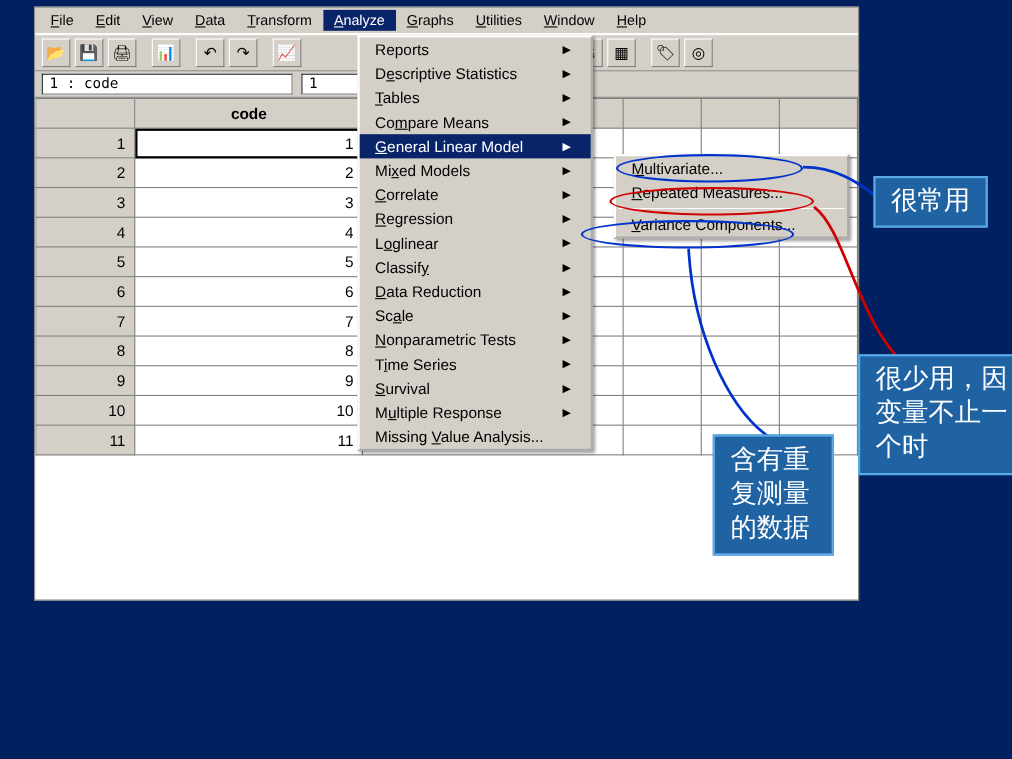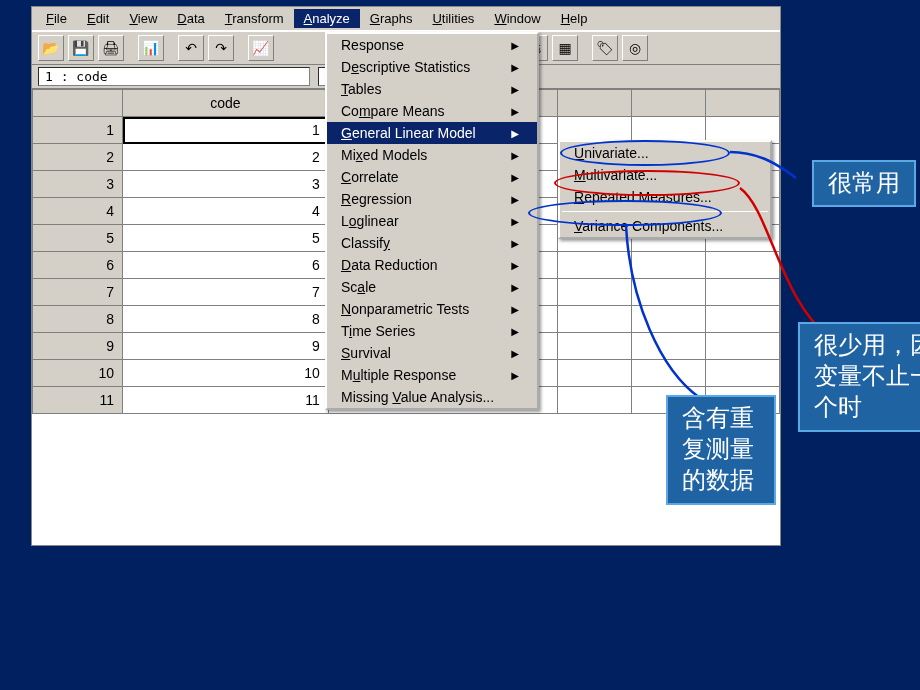--- a/index.html
+++ b/index.html
@@ -60,21 +60,21 @@
   .infobar {
     display:flex;
     align-items:center;
     height: 24px;
     padding: 2px 6px;
     background:#d4d0c8;
     border-bottom:1px solid #808080;
     gap:8px;
   }
   .infobar .cell-ref {
-    width: 272px;
+    width: 228px;
     background:#fff;
     border:1px inset #808080;
     padding:1px 6px;
     font-family: monospace;
     font-size:13px;
   }
   .infobar .cell-val {
     width: 80px;
     background:#fff;
     border:1px inset #808080;
@@ -95,21 +95,21 @@
   table.data th, table.data td {
     border:1px solid #808080;
     height:27px;
     text-align:right;
     padding:0 8px;
     background:#fff;
   }
   table.data th {
     background:#d4d0c8;
     text-align:center;
-    font-weight:normal;
+    font-weight:bold;
   }
   table.data th.corner { width:90px; }
   table.data td.rowhdr {
     background:#d4d0c8;
     text-align:right;
     width:90px;
   }
   table.data td.sel {
     outline:2px solid #000;
     outline-offset:-2px;
@@ -148,21 +148,20 @@
   .callout {
     position:absolute;
     background:#1f63a3;
     color:#fff;
     font-size:24px;
     line-height:1.3;
     padding:6px 14px;
     border:2px solid #59a9e6;
     z-index:100;
     font-family: "SimSun","Songti SC",serif;
-    margin-left: 18px;
   }
   
   .oval {
     position:absolute;
     border:2.5px solid;
     border-radius:50%;
     z-index:80;
     pointer-events:none;
   }
   svg.lines {
@@ -316,21 +315,21 @@
             <td></td>
             <td></td>
           </tr>
         </tbody>
     </table>
   </div>
 </div>
 
 <div class="menu" id="menu-analyze" style="left:325px; top:32px;">
     <div class="mi">
-      <span>Response</span>
+      <span>Reports</span>
       <span class="arrow">▶</span>
     </div>
     <div class="mi">
       <span>D<u>e</u>scriptive Statistics</span>
       <span class="arrow">▶</span>
     </div>
     <div class="mi">
       <span><u>T</u>ables</span>
       <span class="arrow">▶</span>
     </div>
@@ -385,23 +384,20 @@
     <div class="mi">
       <span>M<u>u</u>ltiple Response</span>
       <span class="arrow">▶</span>
     </div>
     <div class="mi">
       <span>Missing <u>V</u>alue Analysis...</span>
     </div>
   </div>
 
 <div class="menu" id="menu-glm" style="left:558px; top:140px;">
-    <div class="mi">
-      <span><u>U</u>nivariate...</span>
-    </div>
     <div class="mi">
       <span><u>M</u>ultivariate...</span>
     </div>
     <div class="mi">
       <span><u>R</u>epeated Measures...</span>
     </div>
     <div class="sep"></div>
     <div class="mi">
       <span><u>V</u>ariance Components...</span>
     </div>

